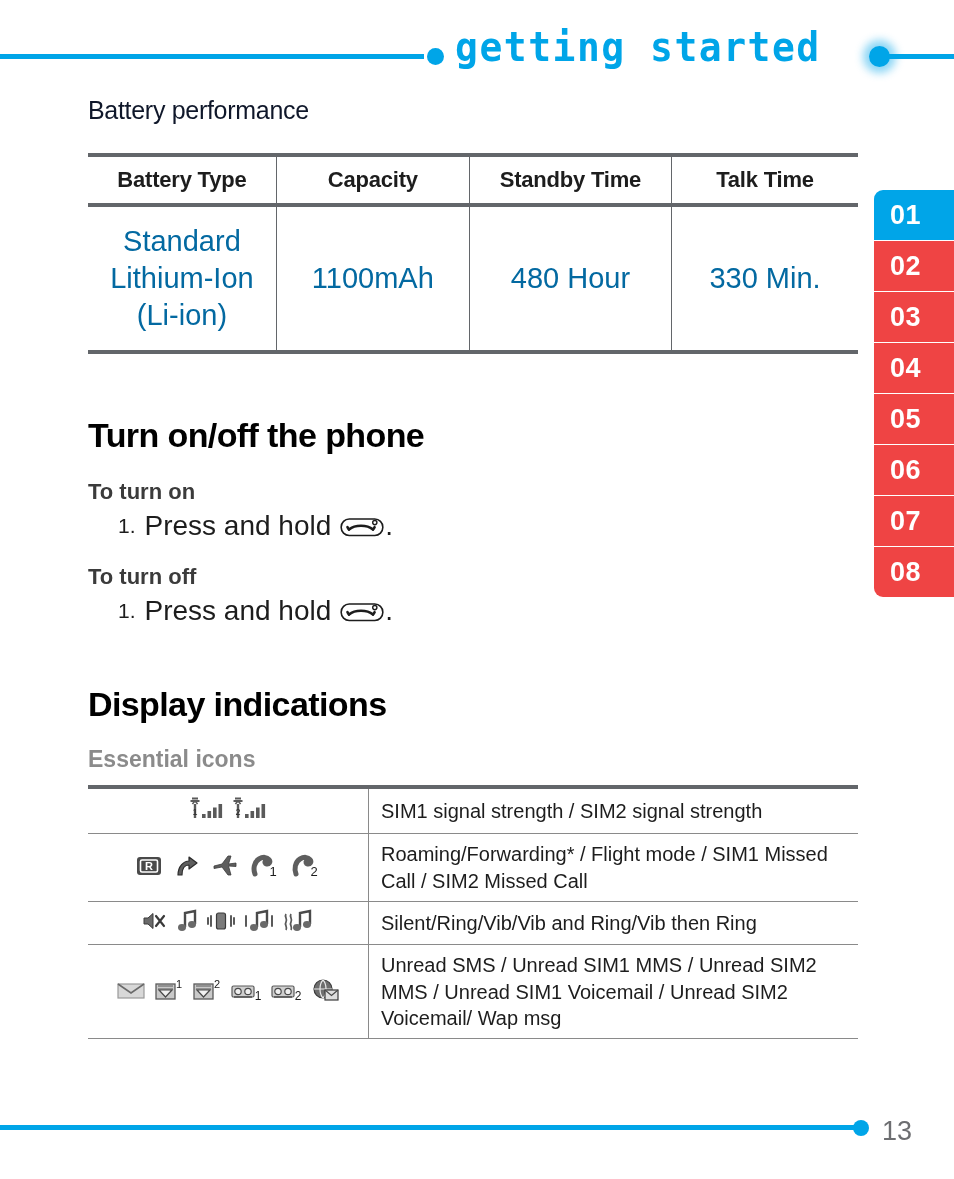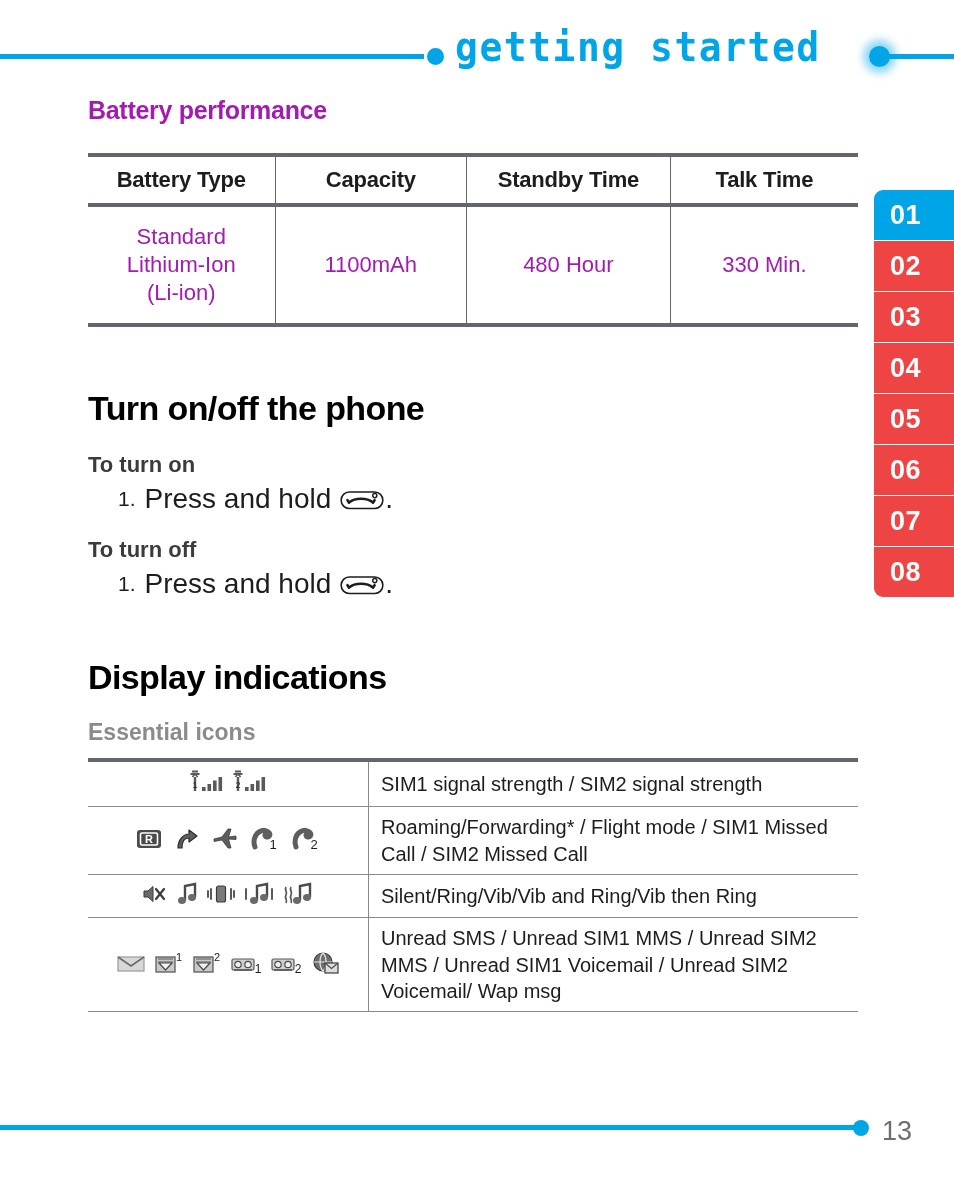--- a/index.html
+++ b/index.html
@@ -99,22 +99,22 @@
   #content {
     position: absolute;
     left: 88px;
     top: 96px;
     width: 770px;
   }
 
   h2.section-title {
     margin: 0;
     font-size: 25px;
-    font-weight: bold;
-    color: #a21caf;
+    font-weight: normal;
+    color: #0f172a;
     letter-spacing: -0.3px;
   }
   h1.big-title {
     margin: 0;
     font-size: 34px;
     font-weight: bold;
     color: #000000;
     letter-spacing: -0.6px;
   }
   h3.sub-title {
@@ -150,22 +150,22 @@
     color: #1d1d1d;
     padding: 10px 4px;
     border-right: 1.5px solid #63666a;
     letter-spacing: -0.2px;
   }
   #battery-table th:last-child { border-right: none; }
   #battery-table tbody tr {
     border-bottom: 4px solid #63666a;
   }
   #battery-table td {
-    font-size: 22px;
-    color: #a21caf;
+    font-size: 29px;
+    color: #0369a1;
     padding: 16px 4px;
     border-right: 1.5px solid #63666a;
     line-height: 1.28;
   }
   #battery-table td:last-child { border-right: none; }
   .col-type { width: 186px; }
   .col-cap { width: 190px; }
   .col-standby { width: 204px; }
   .col-talk { width: 190px; }
 

